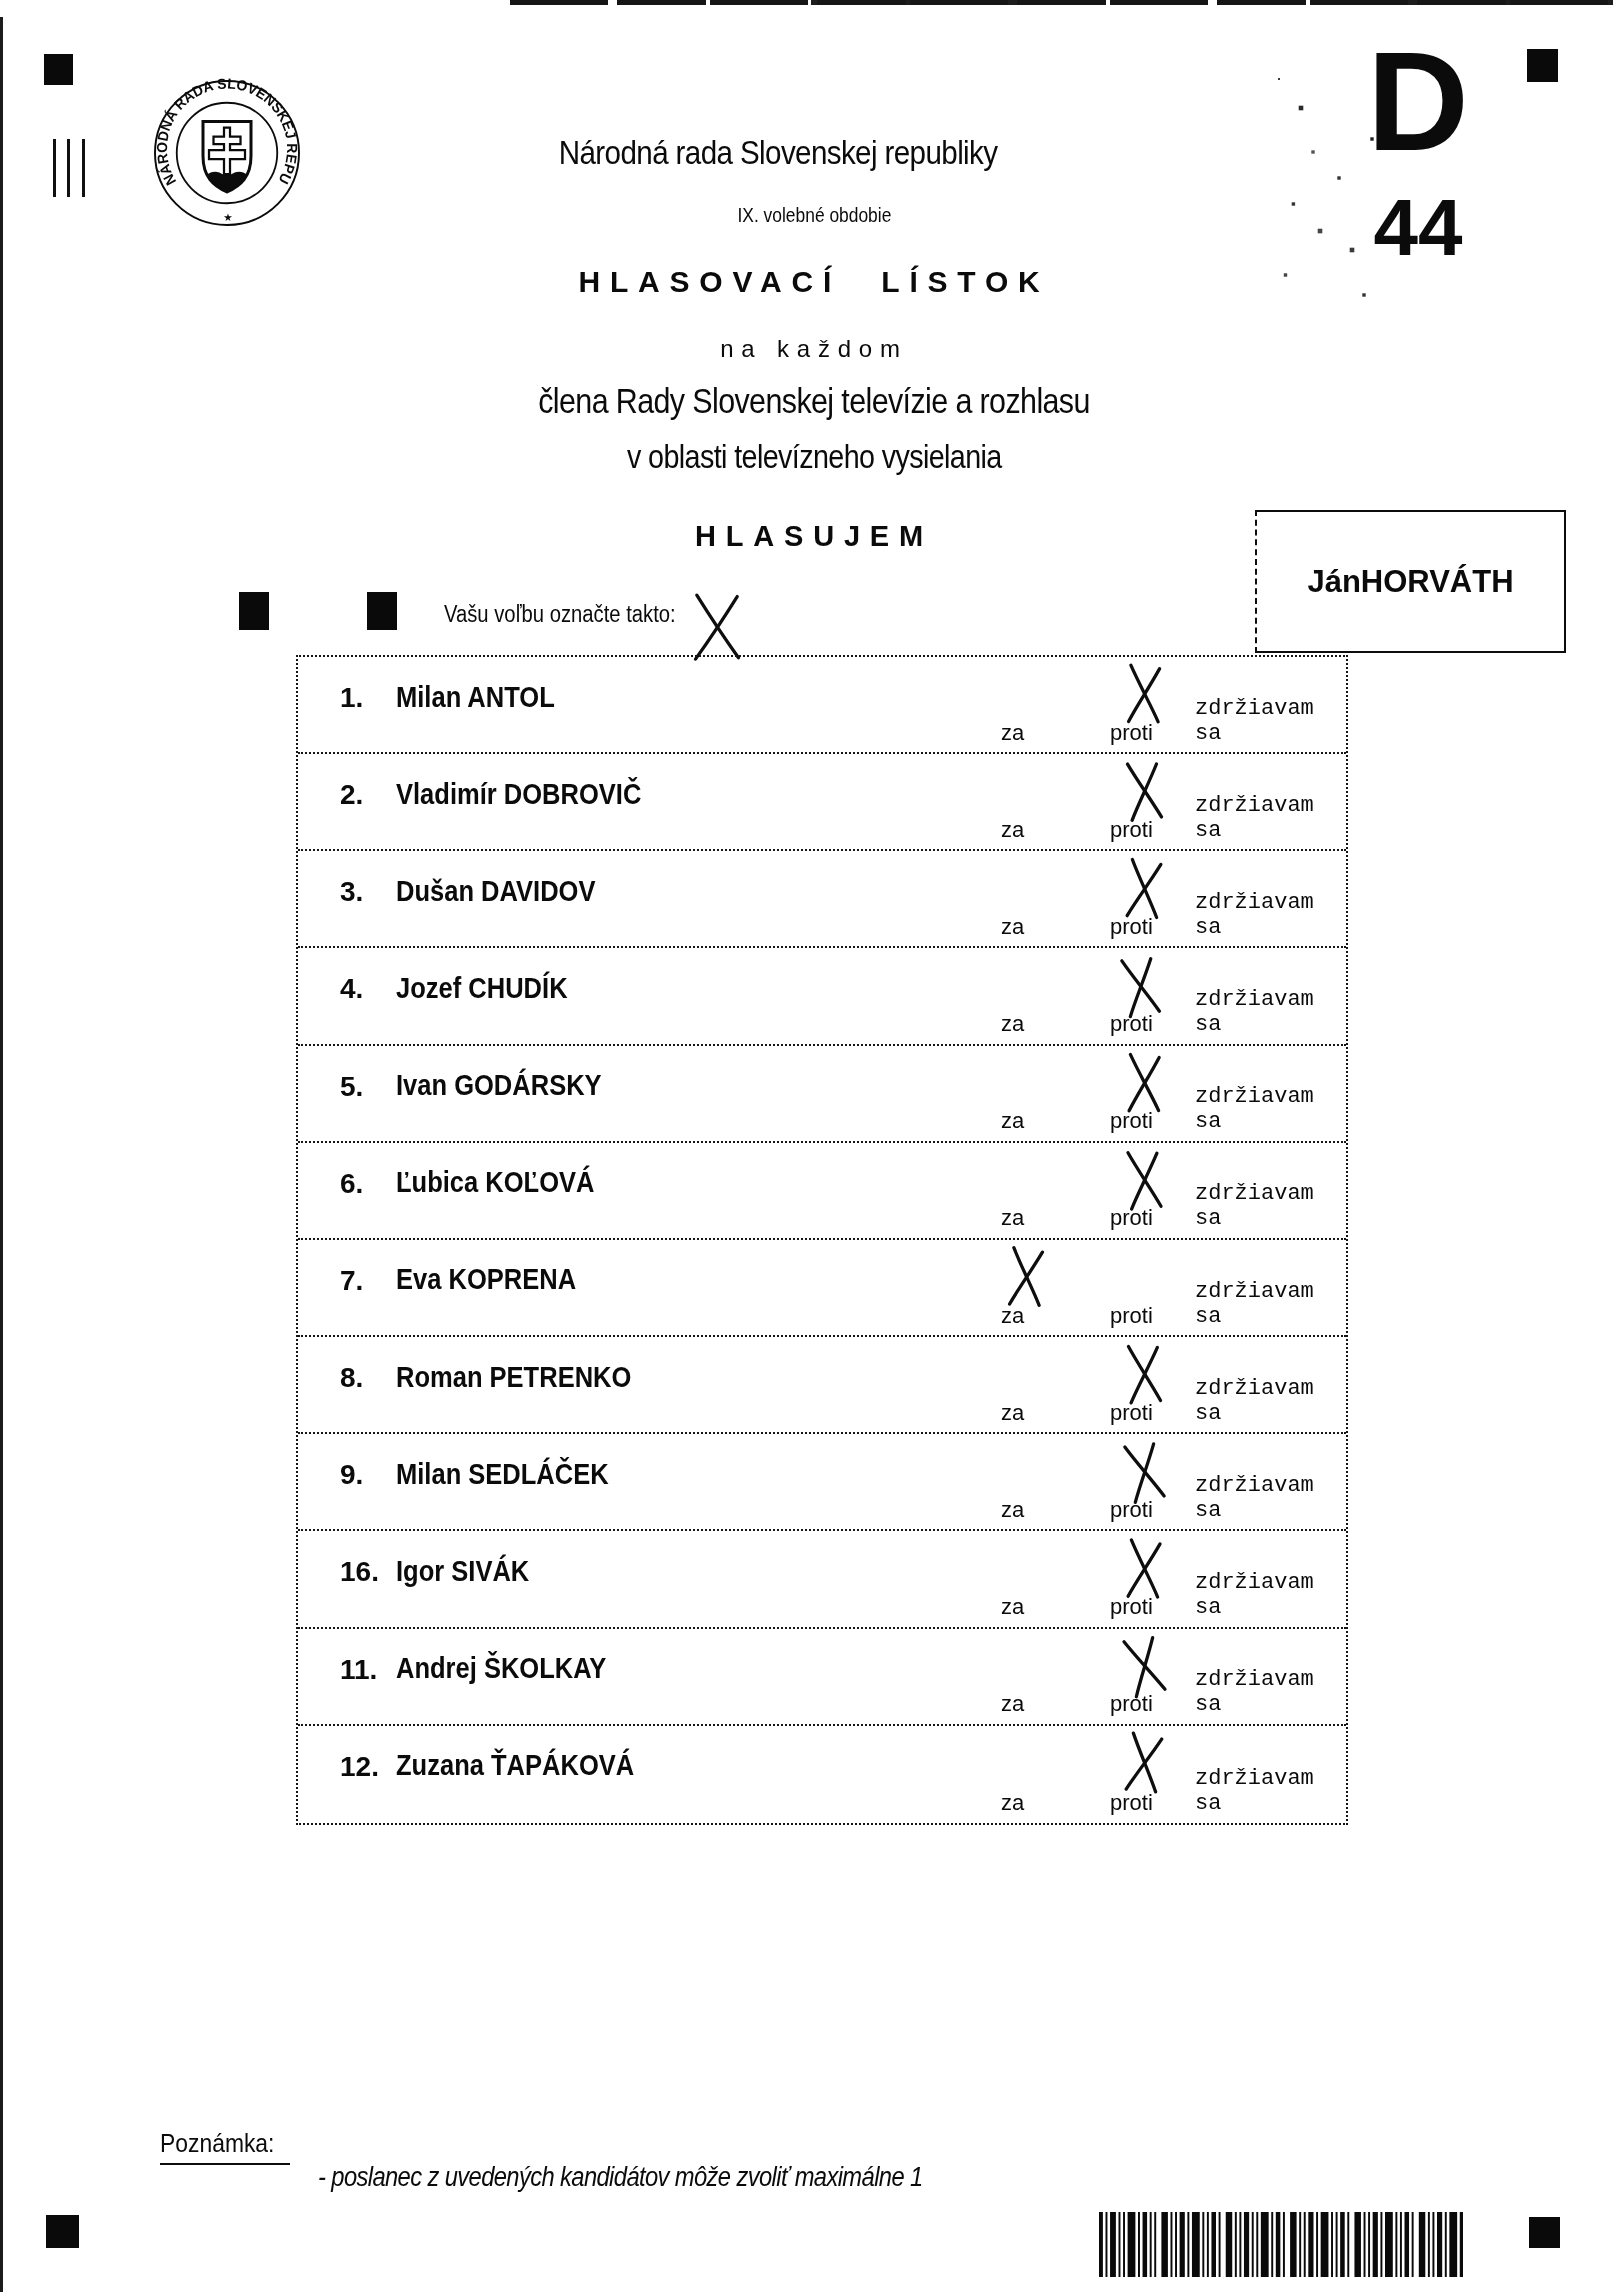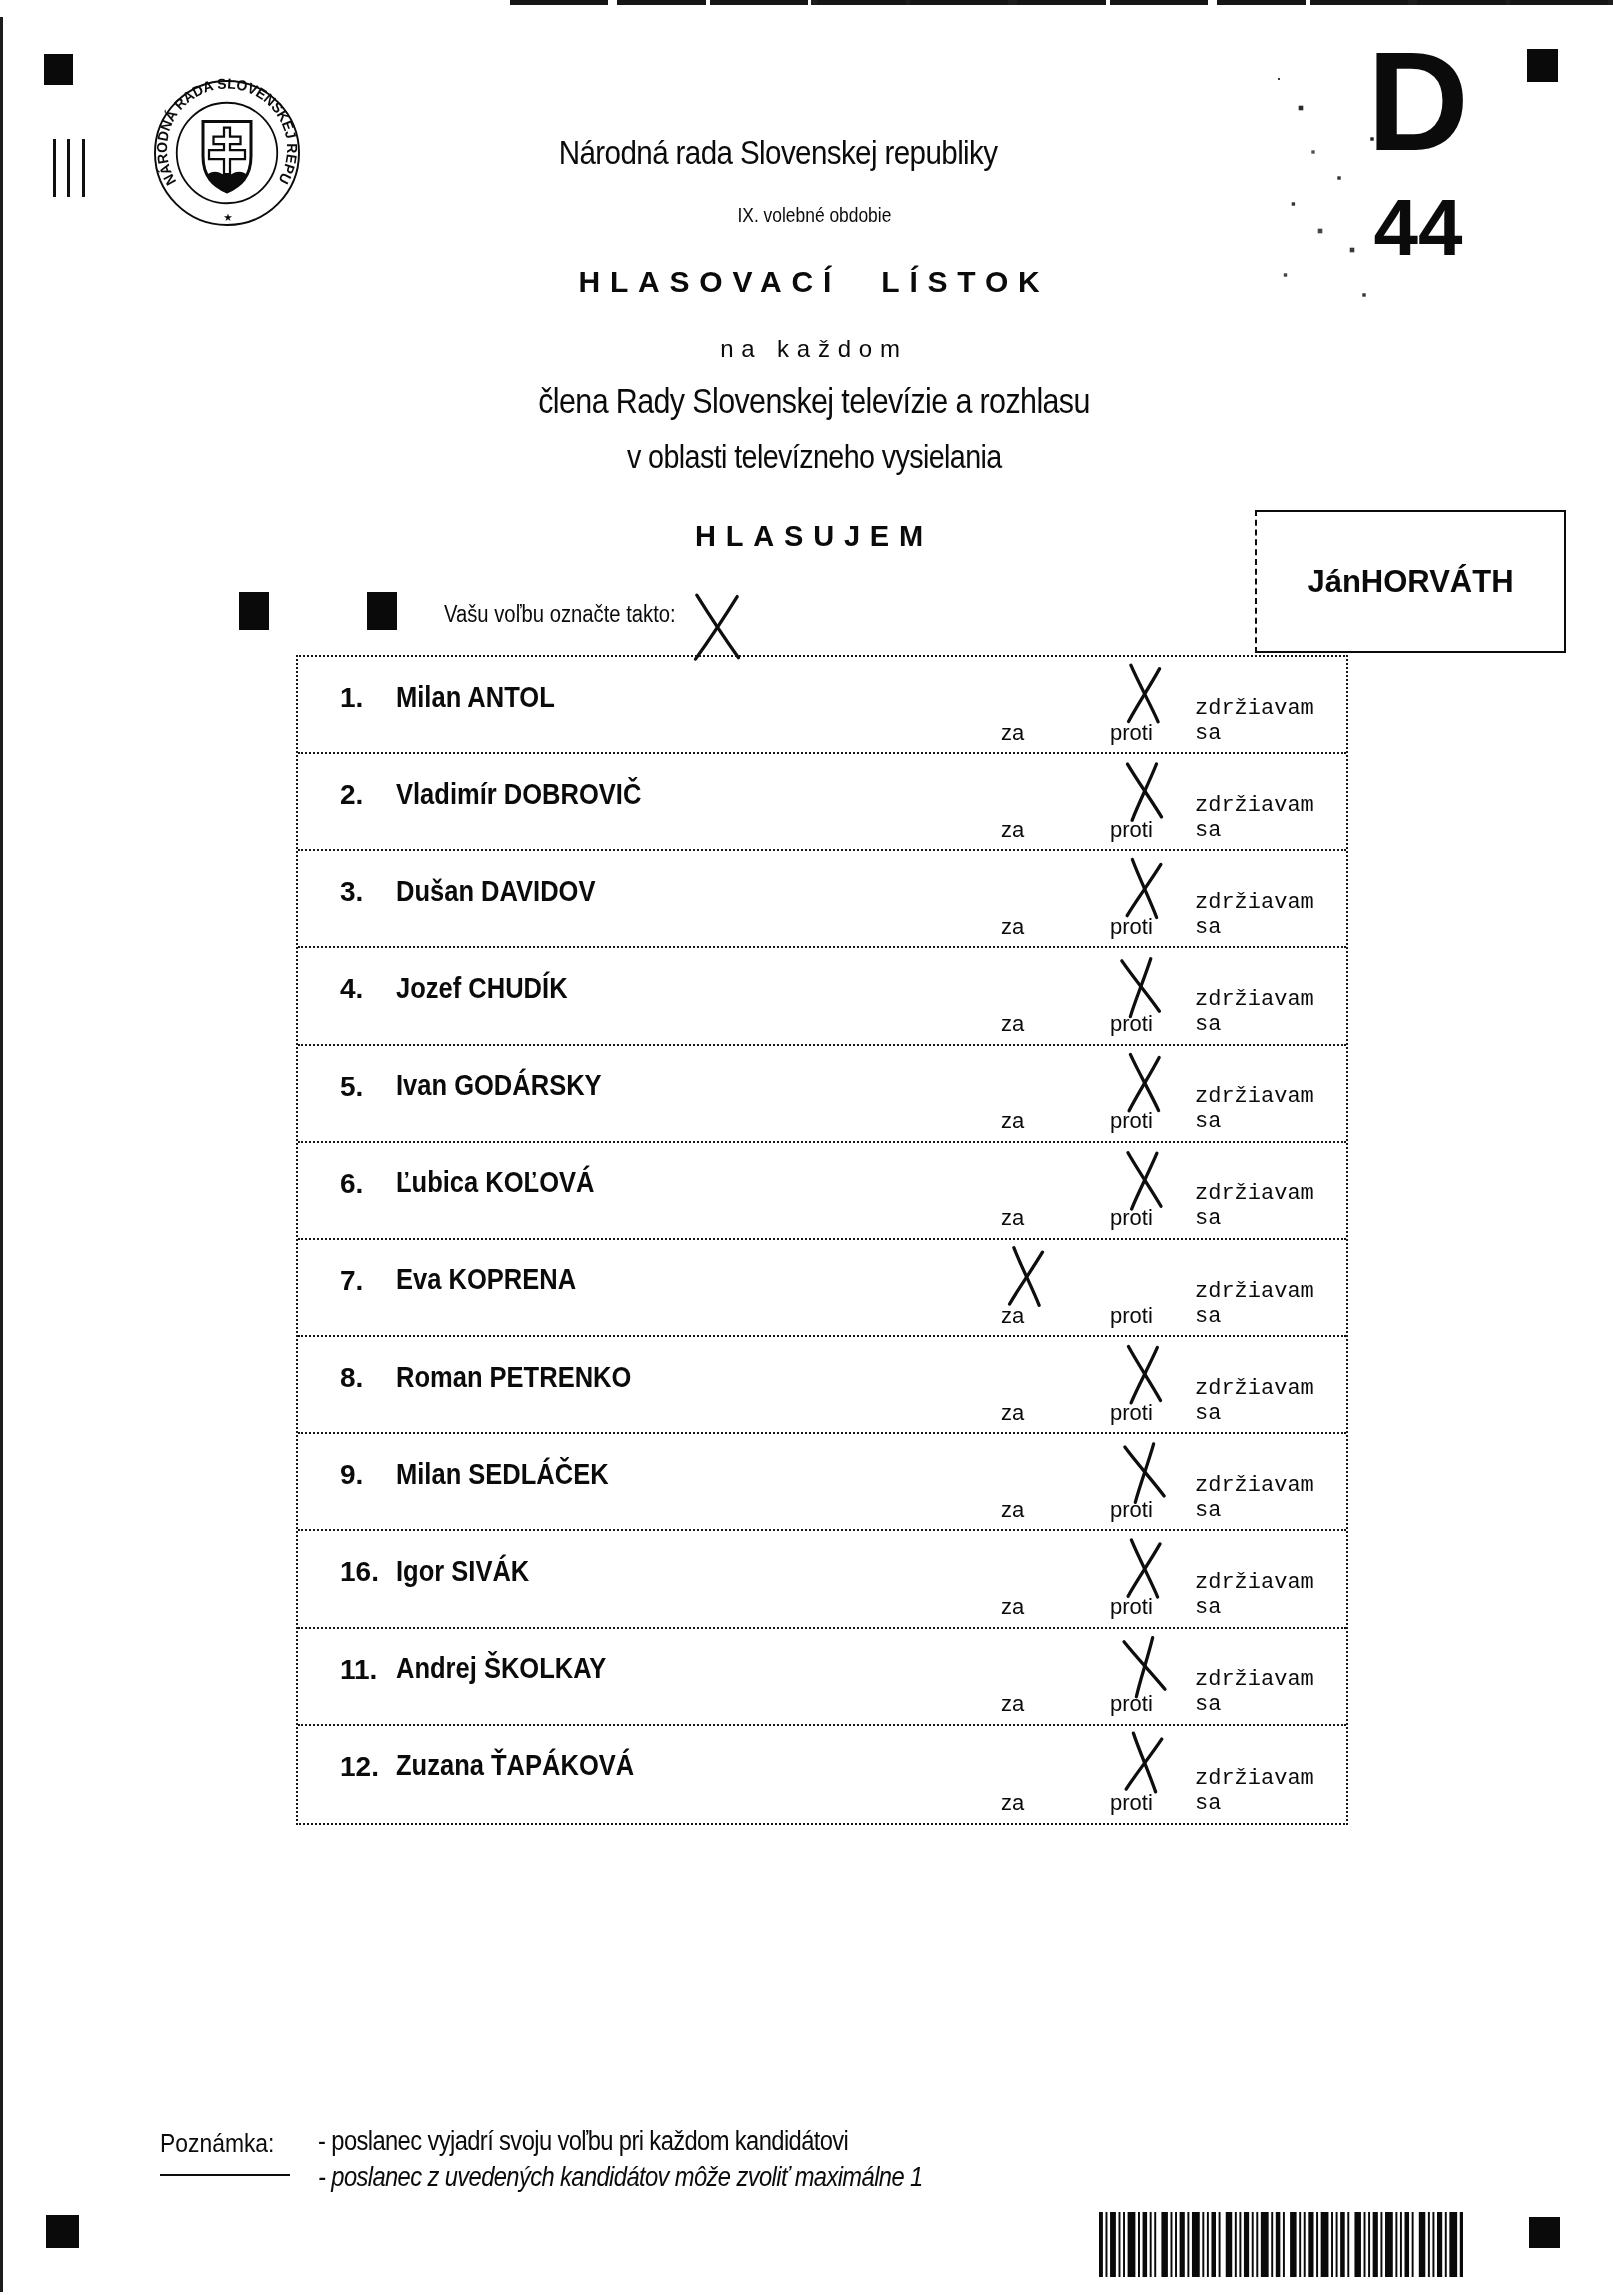--- a/index.html
+++ b/index.html
@@ -67,21 +67,21 @@
   .crow:nth-child(5) .vote-x{transform:rotate(2deg);}
   .crow:nth-child(6) .vote-x{transform:rotate(-3deg);}
   .crow:nth-child(7) .vote-x{transform:rotate(5deg);}
   .crow:nth-child(8) .vote-x{transform:rotate(-2deg);}
   .crow:nth-child(9) .vote-x{transform:rotate(-10deg);}
   .crow:nth-child(10) .vote-x{transform:rotate(4deg);}
   .crow:nth-child(11) .vote-x{transform:rotate(-12deg);}
   .crow:nth-child(12) .vote-x{transform:rotate(8deg);}
 
   
-  .note-label{left:160px; top:2128px; font-size:26px; border-bottom:2px solid #0c0c0c; padding-bottom:15px;}
+  .note-label{left:160px; top:2128px; font-size:26px; border-bottom:2px solid #0c0c0c; padding-bottom:4px;}
   .note-line1{left:318px; top:2126px; font-size:27px; letter-spacing:-0.7px;}
   .note-line2{left:318px; top:2162px; font-size:27px; letter-spacing:-0.7px;font-style:italic;}
 
   .barcode{left:1098px; top:2212px;}
   .seal{left:152px; top:73px;}
 </style>
 </head>
 <body>
 
 <div class="page">
@@ -285,21 +285,20 @@
           <path d="M52 9 C 38 38, 20 68, 9 92"></path>
         </svg>
       <span class="opt opt-za">za</span>
       <span class="opt opt-proti">proti</span>
       <span class="opt opt-zdrz">zdržiavam sa</span>
     </div>
 
   </div>
 
   <div class="abs note-label"><span class="condL">Poznámka:</span></div>
-  <div class="abs note-line1"><span class="condL">- poslanec vyjadrí svoju voľbu pri každom kandidátovi</span></div>
   <div class="abs note-line2"><span class="condL">- poslanec z uvedených kandidátov môže zvoliť maximálne 1</span></div>
 
   <svg class="abs barcode" width="366" height="65" viewBox="0 0 560 100">
     <g fill="#0a0a0a">
       <rect x="0" y="0" width="6" height="100"></rect>
         <rect x="10" y="0" width="3" height="100"></rect>
         <rect x="17" y="0" width="9" height="100"></rect>
       <rect x="30" y="0" width="3" height="100"></rect>
         <rect x="37" y="0" width="3" height="100"></rect>
         <rect x="44" y="0" width="12" height="100"></rect>

